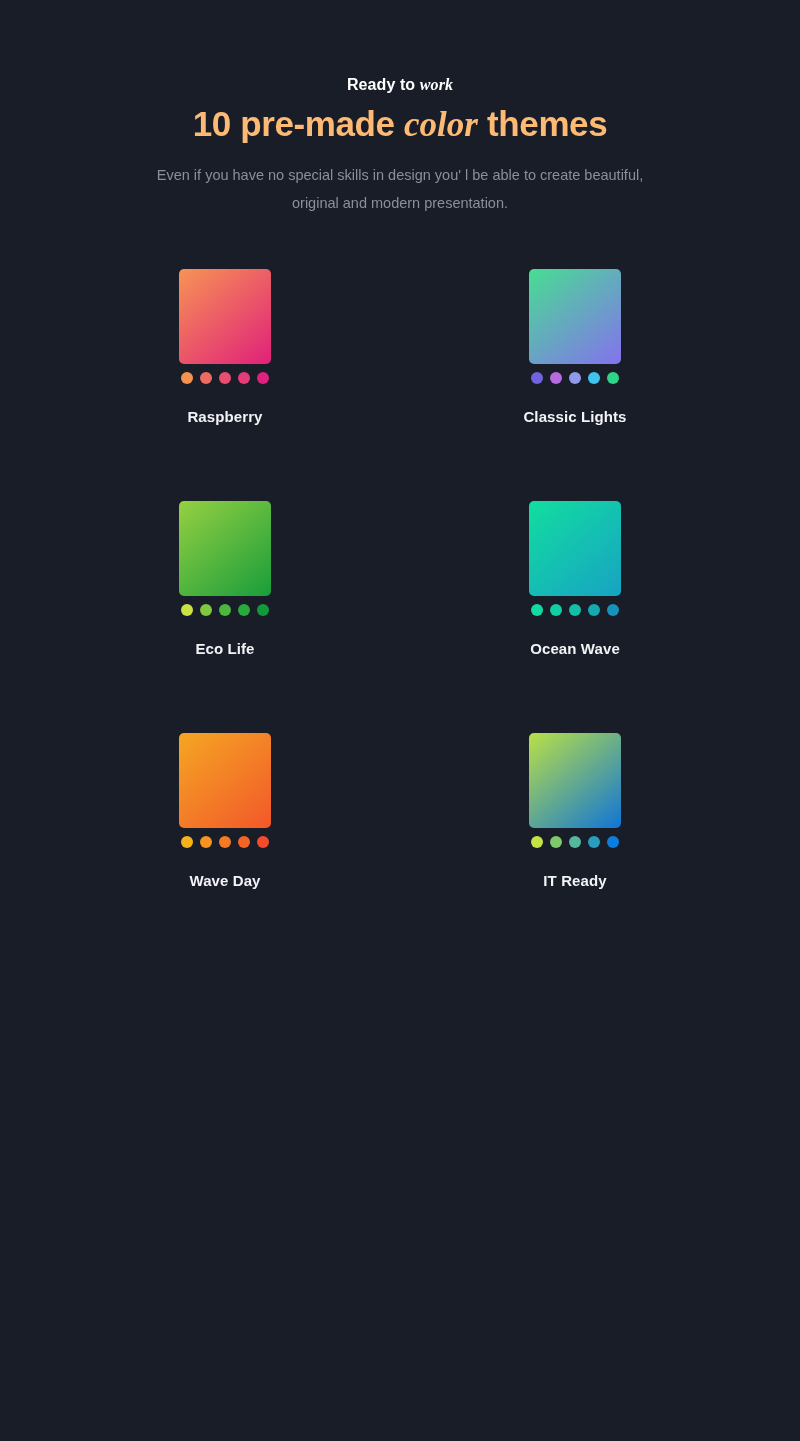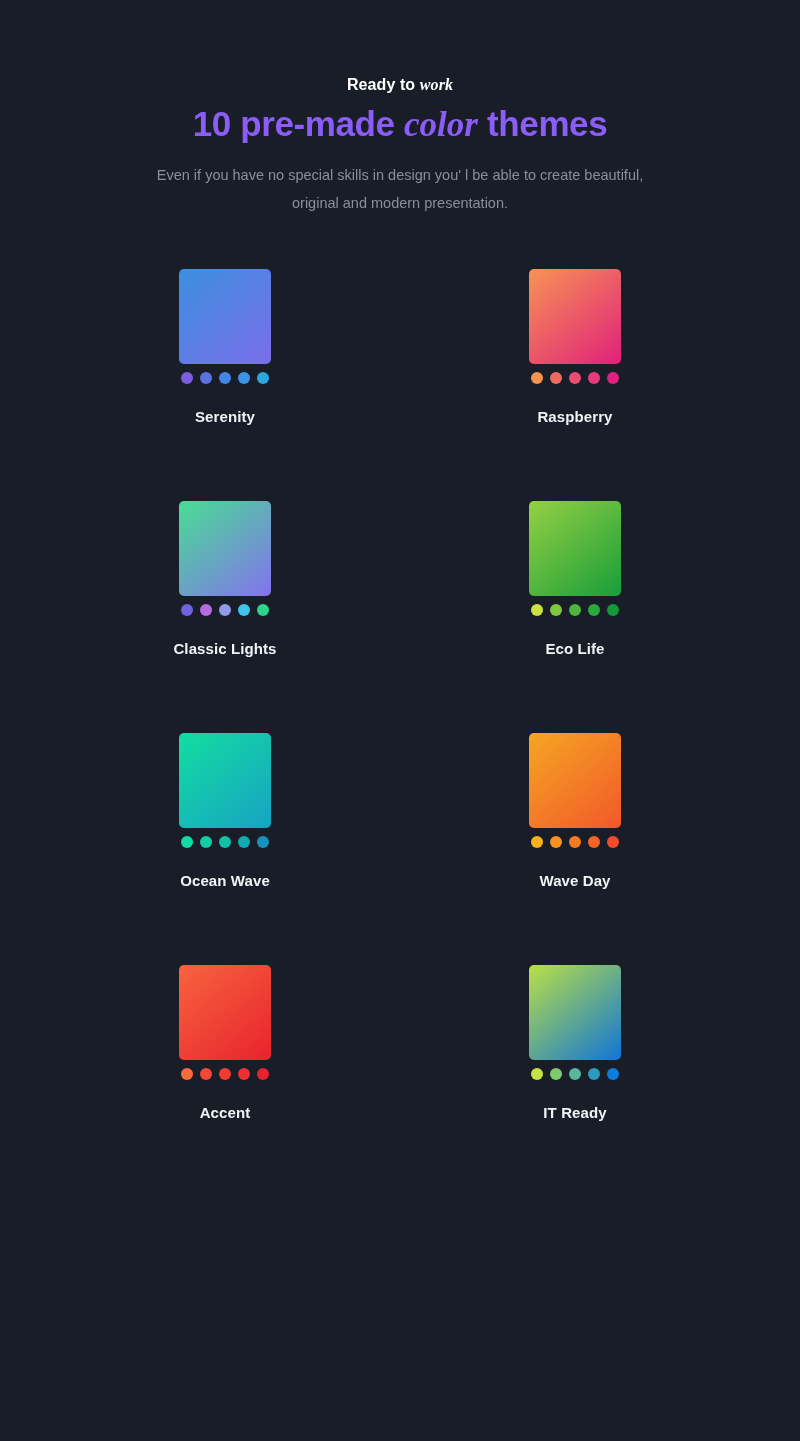--- a/index.html
+++ b/index.html
@@ -37,21 +37,21 @@
     font-weight: bold;
     font-size: 16px;
   }
 
   .title {
     margin-top: 6px;
     font-size: 35px;
     font-weight: bold;
     letter-spacing: -0.4px;
     line-height: 44px;
-    color: #8b5cf6;
+    color: #fdba74;
   }
   .title .accent-word {
     font-family: "Liberation Serif", serif;
     font-style: italic;
     font-weight: bold;
     font-size: 35px;
     letter-spacing: 0;
   }
 
   .subtitle {
@@ -123,31 +123,20 @@
 
   <p class="subtitle">
     <span>Even if you have no special skills in design you' l be able to create</span>
     <span>beautiful, original and modern presentation.</span>
   </p>
 
 </div>
 
 <div class="themes-grid" id="themes-grid">
     <div class="theme-card">
-      <div class="swatch" style="background: linear-gradient(140deg, rgb(59, 143, 224) 0%, rgb(123, 110, 232) 100%);"></div>
-      <div class="dots">
-        <span class="dot" style="background: rgb(123, 95, 224);"></span>
-        <span class="dot" style="background: rgb(90, 115, 228);"></span>
-        <span class="dot" style="background: rgb(65, 134, 230);"></span>
-        <span class="dot" style="background: rgb(59, 149, 228);"></span>
-        <span class="dot" style="background: rgb(42, 168, 221);"></span>
-      </div>
-      <div class="theme-name">Serenity</div>
-    </div>
-    <div class="theme-card">
       <div class="swatch" style="background: linear-gradient(140deg, rgb(247, 147, 85) 0%, rgb(224, 33, 122) 100%);"></div>
       <div class="dots">
         <span class="dot" style="background: rgb(244, 147, 79);"></span>
         <span class="dot" style="background: rgb(237, 106, 99);"></span>
         <span class="dot" style="background: rgb(234, 77, 112);"></span>
         <span class="dot" style="background: rgb(230, 59, 121);"></span>
         <span class="dot" style="background: rgb(223, 33, 129);"></span>
       </div>
       <div class="theme-name">Raspberry</div>
     </div>
@@ -189,31 +178,20 @@
       <div class="dots">
         <span class="dot" style="background: rgb(246, 178, 29);"></span>
         <span class="dot" style="background: rgb(247, 147, 32);"></span>
         <span class="dot" style="background: rgb(245, 122, 33);"></span>
         <span class="dot" style="background: rgb(244, 100, 38);"></span>
         <span class="dot" style="background: rgb(243, 76, 44);"></span>
       </div>
       <div class="theme-name">Wave Day</div>
     </div>
     <div class="theme-card">
-      <div class="swatch" style="background: linear-gradient(140deg, rgb(247, 99, 63) 0%, rgb(232, 35, 45) 100%);"></div>
-      <div class="dots">
-        <span class="dot" style="background: rgb(247, 107, 60);"></span>
-        <span class="dot" style="background: rgb(245, 71, 54);"></span>
-        <span class="dot" style="background: rgb(242, 59, 51);"></span>
-        <span class="dot" style="background: rgb(236, 47, 49);"></span>
-        <span class="dot" style="background: rgb(228, 35, 46);"></span>
-      </div>
-      <div class="theme-name">Accent</div>
-    </div>
-    <div class="theme-card">
       <div class="swatch" style="background: linear-gradient(140deg, rgb(185, 224, 70) 0%, rgb(17, 117, 214) 100%);"></div>
       <div class="dots">
         <span class="dot" style="background: rgb(195, 228, 68);"></span>
         <span class="dot" style="background: rgb(126, 201, 106);"></span>
         <span class="dot" style="background: rgb(85, 183, 156);"></span>
         <span class="dot" style="background: rgb(42, 156, 189);"></span>
         <span class="dot" style="background: rgb(13, 126, 222);"></span>
       </div>
       <div class="theme-name">IT Ready</div>
     </div>

